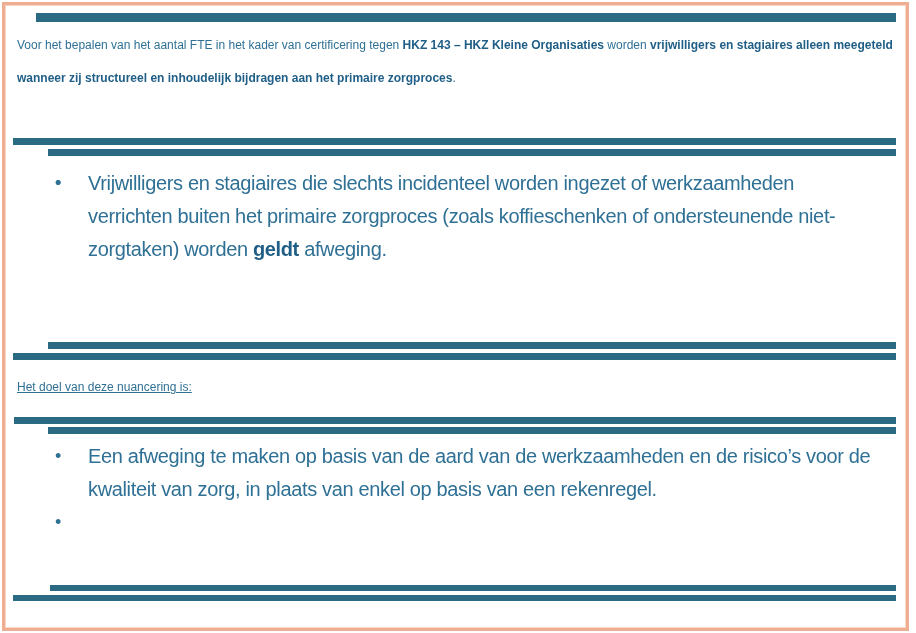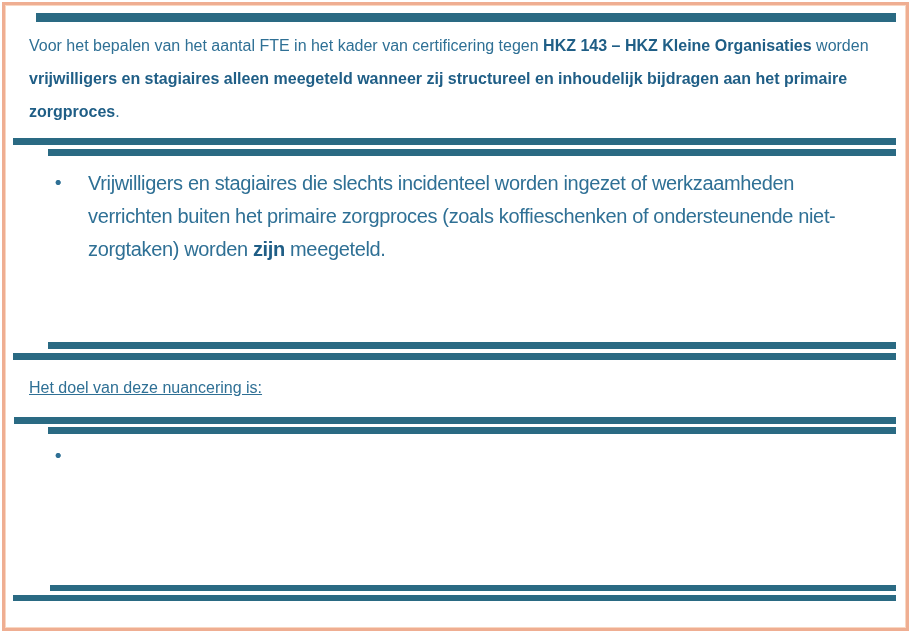--- a/index.html
+++ b/index.html
@@ -25,23 +25,22 @@
     box-shadow: inset 0 0 0 1px #F9D7C2;
     background: #ffffff;
   }
   .bar {
     position: absolute;
     background: #2A6A83;
   }
   .textblock {
     position: absolute;
     color: #2F7095;
-    font-size: 16px;
+    font-size: 12px;
     line-height: 33px;
-    margin-left: 12px;
   }
   .b { font-weight: 700; color: #1F5E86; }
   .narrow { letter-spacing: -0.35px; }
   ul.blist {
     list-style: none;
     margin: 0;
     padding: 0;
   }
   ul.blist li {
     position: relative;
@@ -70,35 +69,36 @@
 
   <div class="bar" style="left:13px; top:138px; width:883px; height:7px;"></div>
   <div class="bar" style="left:48px; top:149px; width:848px; height:7px;"></div>
 
   <ul class="blist narrow" style="position:absolute; left:55px; top:167px; width:828px;">
     <li>
       <span class="bullet">•</span>
     </li>
     <li>
       <span class="bullet">•</span>
-      <span><span>Vrijwilligers en stagiaires die slechts incidenteel worden ingezet of werkzaamheden verrichten buiten het primaire zorgproces (zoals koffieschenken of ondersteunende niet-zorgtaken) worden </span><span class="b">zijn</span><span> meegeteld.</span></span>
+      <span><span>Vrijwilligers en stagiaires die slechts incidenteel worden ingezet of werkzaamheden verrichten buiten het primaire zorgproces (zoals koffieschenken of ondersteunende niet-zorgtaken) worden </span><span class="b">geldt</span><span> afweging.</span></span>
     </li>
   </ul>
 
   <div class="bar" style="left:48px; top:342px; width:848px; height:7px;"></div>
   <div class="bar" style="left:13px; top:353px; width:883px; height:7px;"></div>
 
   <div class="textblock" style="left:17px; top:371px; width:860px;text-decoration:underline;">Het doel van deze nuancering is:</div>
 
   <div class="bar" style="left:14px; top:417px; width:882px; height:7px;"></div>
   <div class="bar" style="left:48px; top:427px; width:848px; height:7px;"></div>
 
   <ul class="blist narrow" style="position:absolute; left:55px; top:440px; width:828px;">
     <li>
       <span class="bullet">•</span>
+      <span><span>Een afweging te maken op basis van de aard van de werkzaamheden en de risico’s voor de kwaliteit van zorg, in plaats van enkel op basis van een rekenregel.</span></span>
     </li>
     <li>
       <span class="bullet">•</span>
     </li>
   </ul>
 
   <div class="bar" style="left:50px; top:585px; width:846px; height:6px;"></div>
   <div class="bar" style="left:13px; top:595px; width:883px; height:6px;"></div>
 </div>
 

